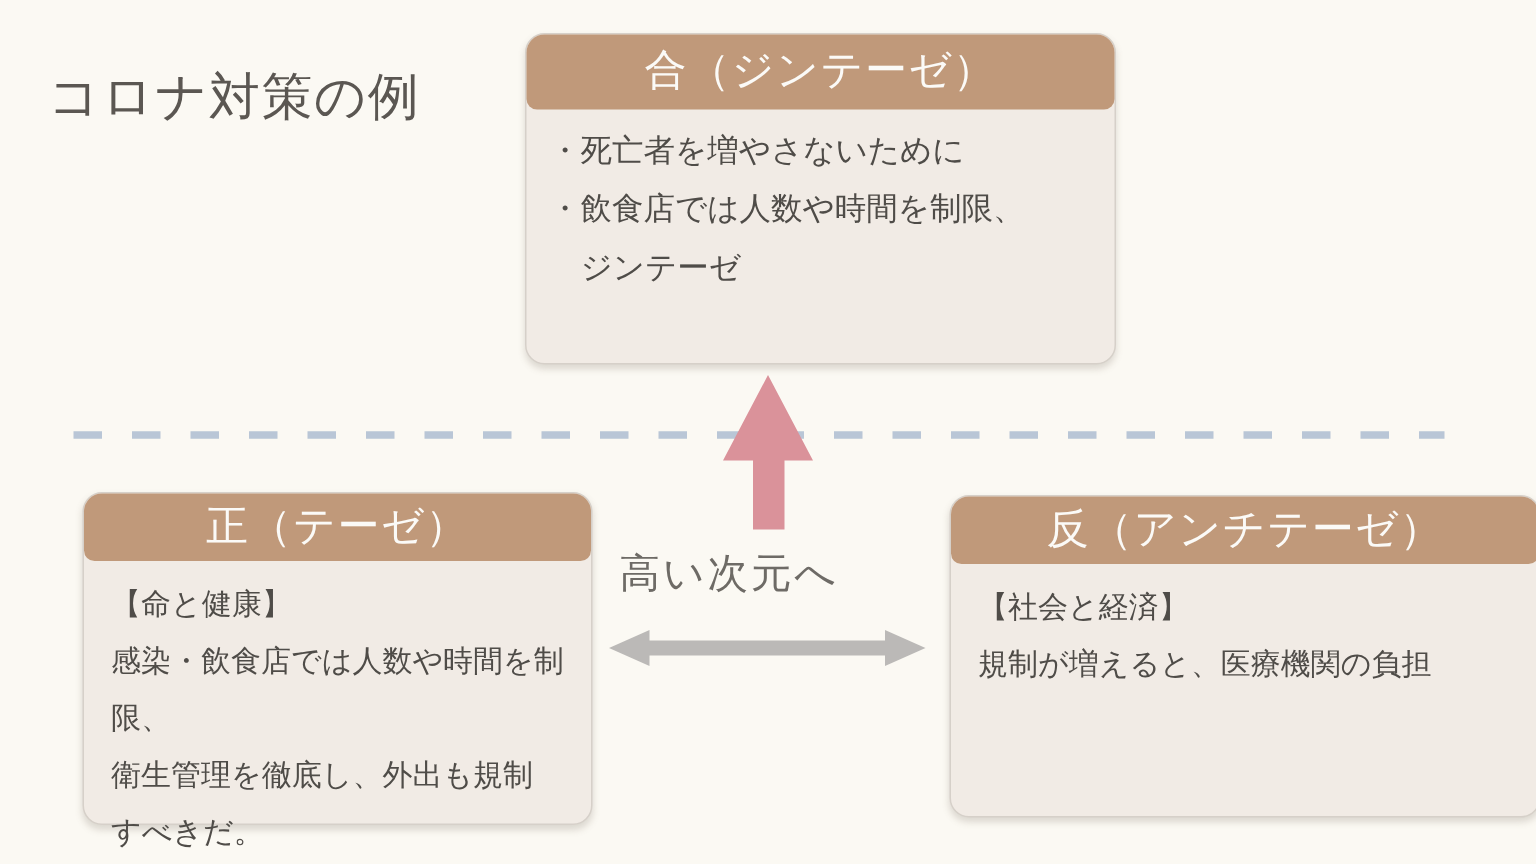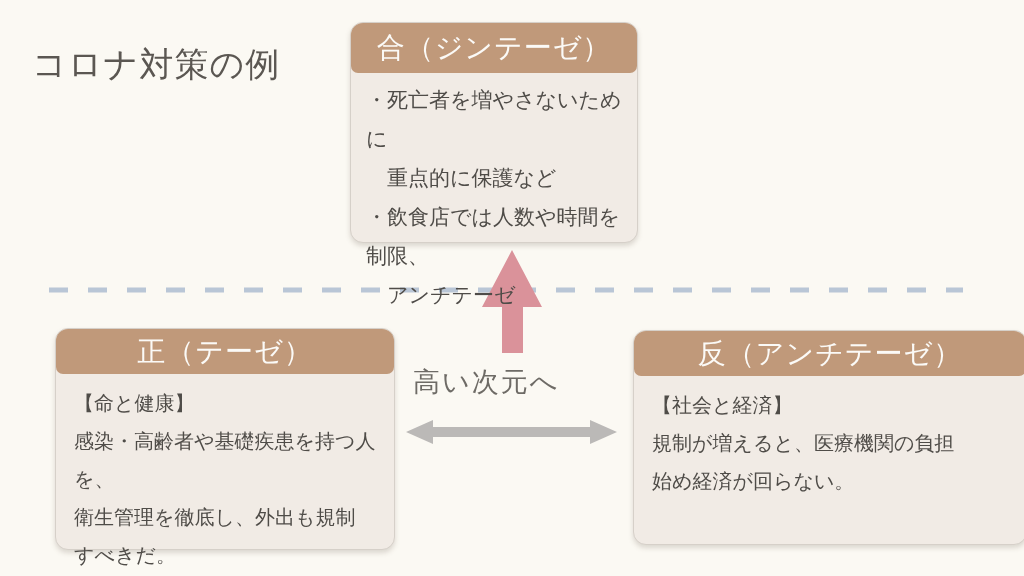--- a/index.html
+++ b/index.html
@@ -9,21 +9,21 @@
          color:var(--title-text,#5b5752);letter-spacing:1px;}
   .overlay{position:absolute;left:0;top:0;width:1024px;height:576px;pointer-events:none;}
   .dash{stroke:var(--dashed-line,#b9c6d6);stroke-width:5;stroke-dasharray:19 20;fill:none;}
   .up-arrow{fill:var(--up-arrow,#da929a);}
   .dbl-arrow{fill:var(--double-arrow,#bbb9b7);}
   .box{position:absolute;box-sizing:border-box;background:var(--box-bg,#f1ebe5);
        border:1px solid var(--box-border,#d6d0c9);border-radius:13px;
        box-shadow:0 3px 5px rgba(110,95,80,0.22);}
   .box-header{background:var(--header-bg,#c0997a);color:var(--header-text,#fbfaf7);
        border-radius:12px 12px 7px 7px;text-align:center;font-size:28px;letter-spacing:1px;}
-  .box-synthesis{left:350px;top:22px;width:288px;height:221px;}
+  .box-synthesis{left:350px;top:22px;width:394px;height:221px;}
   .box-synthesis .box-header{height:50px;line-height:50px;}
   .box-thesis{left:55px;top:328px;width:340px;height:222px;}
   .box-antithesis{left:633px;top:330px;width:394px;height:215px;}
   .box-thesis .box-header,.box-antithesis .box-header{height:45px;line-height:45px;}
   .box-body{padding:8px 10px 0 15px;font-size:21px;line-height:39px;color:var(--body-text,#4f4c48);}
   .box-thesis .box-body,.box-antithesis .box-body{padding-top:10px;line-height:38px;font-size:20px;padding-left:18px;}
   .up-label{position:absolute;left:413px;top:364px;width:200px;text-align:left;
        font-size:27px;color:var(--label-text,#6e6b66);letter-spacing:2px;}
 </style>
 </head>
@@ -36,40 +36,38 @@
   <svg class="overlay" viewBox="0 0 1024 576">
     <line class="dash" x1="49" y1="290" x2="963" y2="290"></line>
     <polygon class="up-arrow" points="512,250 542,307 523,307 523,353 502,353 502,307 482,307"></polygon>
     <polygon class="dbl-arrow" points="406,432 433,420 433,427 590,427 590,420 617,432 590,444 590,437 433,437 433,444"></polygon>
   </svg>
 
   <div class="box box-synthesis">
     <div class="box-header">合（ジンテーゼ）</div>
     <div class="box-body">
       <div>・死亡者を増やさないために</div>
-      <div>　重点的に保護など</div>
       <div>・飲食店では人数や時間を制限、</div>
-      <div>　アンチテーゼ</div>
+      <div>　ジンテーゼ</div>
     </div>
   </div>
 
   <div class="box box-thesis">
     <div class="box-header">正（テーゼ）</div>
     <div class="box-body">
       <div>【命と健康】</div>
-      <div>感染・高齢者や基礎疾患を持つ人を、</div>
+      <div>感染・飲食店では人数や時間を制限、</div>
       <div>衛生管理を徹底し、外出も規制</div>
       <div>すべきだ。</div>
     </div>
   </div>
 
   <div class="box box-antithesis">
     <div class="box-header">反（アンチテーゼ）</div>
     <div class="box-body">
       <div>【社会と経済】</div>
       <div>規制が増えると、医療機関の負担</div>
-      <div>始め経済が回らない。</div>
     </div>
   </div>
 
   <div class="up-label">高い次元へ</div>
 
 </div>
 
 </body></html>

